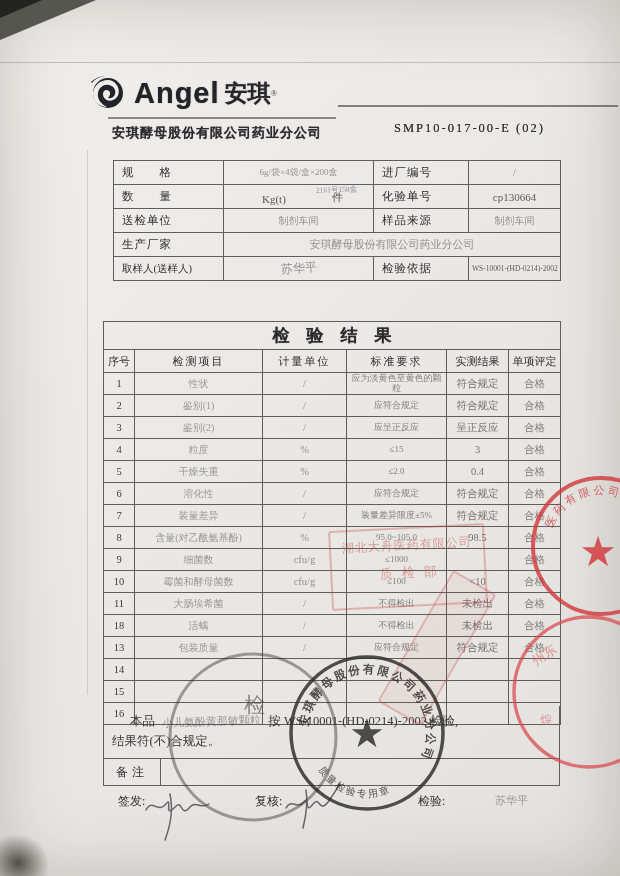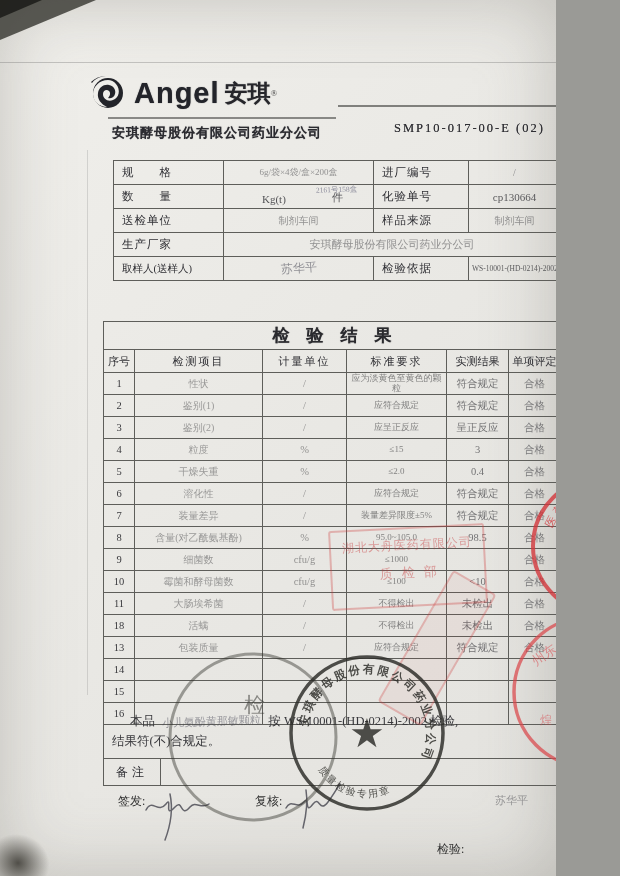--- a/index.html
+++ b/index.html
@@ -1,16 +1,16 @@
 <!DOCTYPE html>
 <html><head>
 <meta charset="utf-8">
 <style>
   html,body{margin:0;padding:0;background:#9a9a96;}
-  .page{position:relative;width:556px;height:876px;overflow:hidden;
+  .page{position:relative;width:620px;height:876px;overflow:hidden;
     background:linear-gradient(135deg,#f0efeb 0%,#eae9e5 45%,#e3e2de 100%);
     box-shadow:inset 0 0 70px rgba(115,112,104,.35);
     font-family:"Liberation Serif","DejaVu Serif",serif;color:#3c3c3c;}
 
   
   .corner-tl{position:absolute;top:0;left:0;width:0;height:0;
     border-top:40px solid rgba(62,62,56,.85);border-right:96px solid transparent;}
   .corner-tl2{position:absolute;top:0;left:0;width:0;height:0;
     border-top:18px solid rgba(30,30,27,.9);border-right:42px solid transparent;}
   .corner-bl{position:absolute;left:-14px;bottom:-16px;width:64px;height:58px;transform:rotate(18deg);
@@ -70,21 +70,21 @@
   .remark{display:flex;border:1.2px solid #5e5e5a;height:28px;box-sizing:border-box;}
   .remark-label{width:56px;border-right:1.2px solid #5e5e5a;display:flex;align-items:center;
     justify-content:center;font-size:12px;letter-spacing:4px;color:#2f2f34;}
   .remark-value{flex:1;}
 
   
   .sig-row{position:absolute;top:793px;left:103px;width:470px;height:30px;font-size:12px;color:#333;font-family:Liberation Serif, serif;}
   .sig-row span{position:absolute;top:0;}
   .sig-sign{left:15px;}
   .sig-review{left:152px;}
-  .sig-inspect{left:334px;margin-top:48px;}
+  .sig-inspect{left:315px;}
   .sig-inspector{left:392px;color:rgba(95,95,100,.6);font-size:11px;}
   .scribbles{position:absolute;top:780px;left:118px;width:320px;height:70px;pointer-events:none;}
 
   
   .red-box{position:absolute;left:330px;top:527px;width:152px;height:76px;border:2px solid rgba(205,60,60,.32);
     transform:rotate(-3deg);border-radius:3px;text-align:center;color:rgba(198,45,48,.42);}
   .red-box .l1{font-size:12px;letter-spacing:1px;margin-top:8px;}
   .red-box .l2{font-size:13px;letter-spacing:9px;margin-top:10px;text-indent:9px;}
   .red-slant{position:absolute;left:412px;top:572px;width:46px;height:148px;transform:rotate(30deg);
     border:2px solid rgba(205,60,60,.28);border-radius:4px;background:rgba(205,60,60,.05);}

